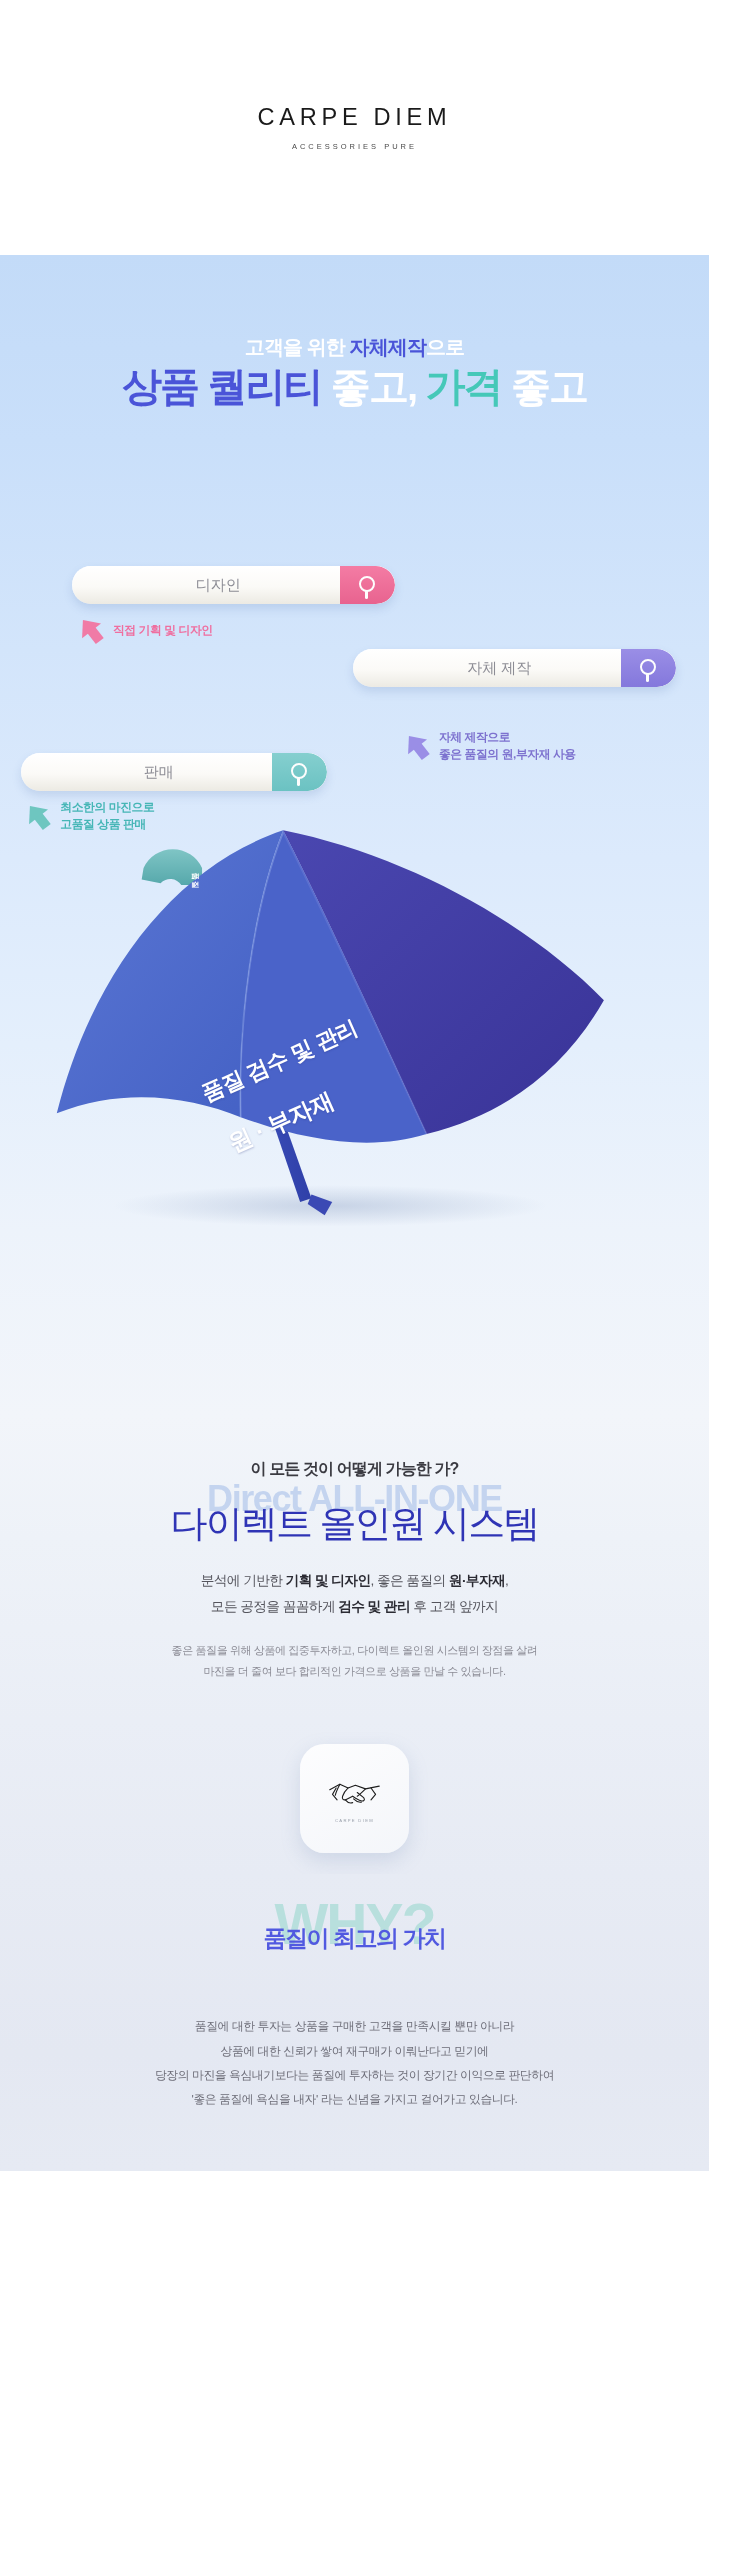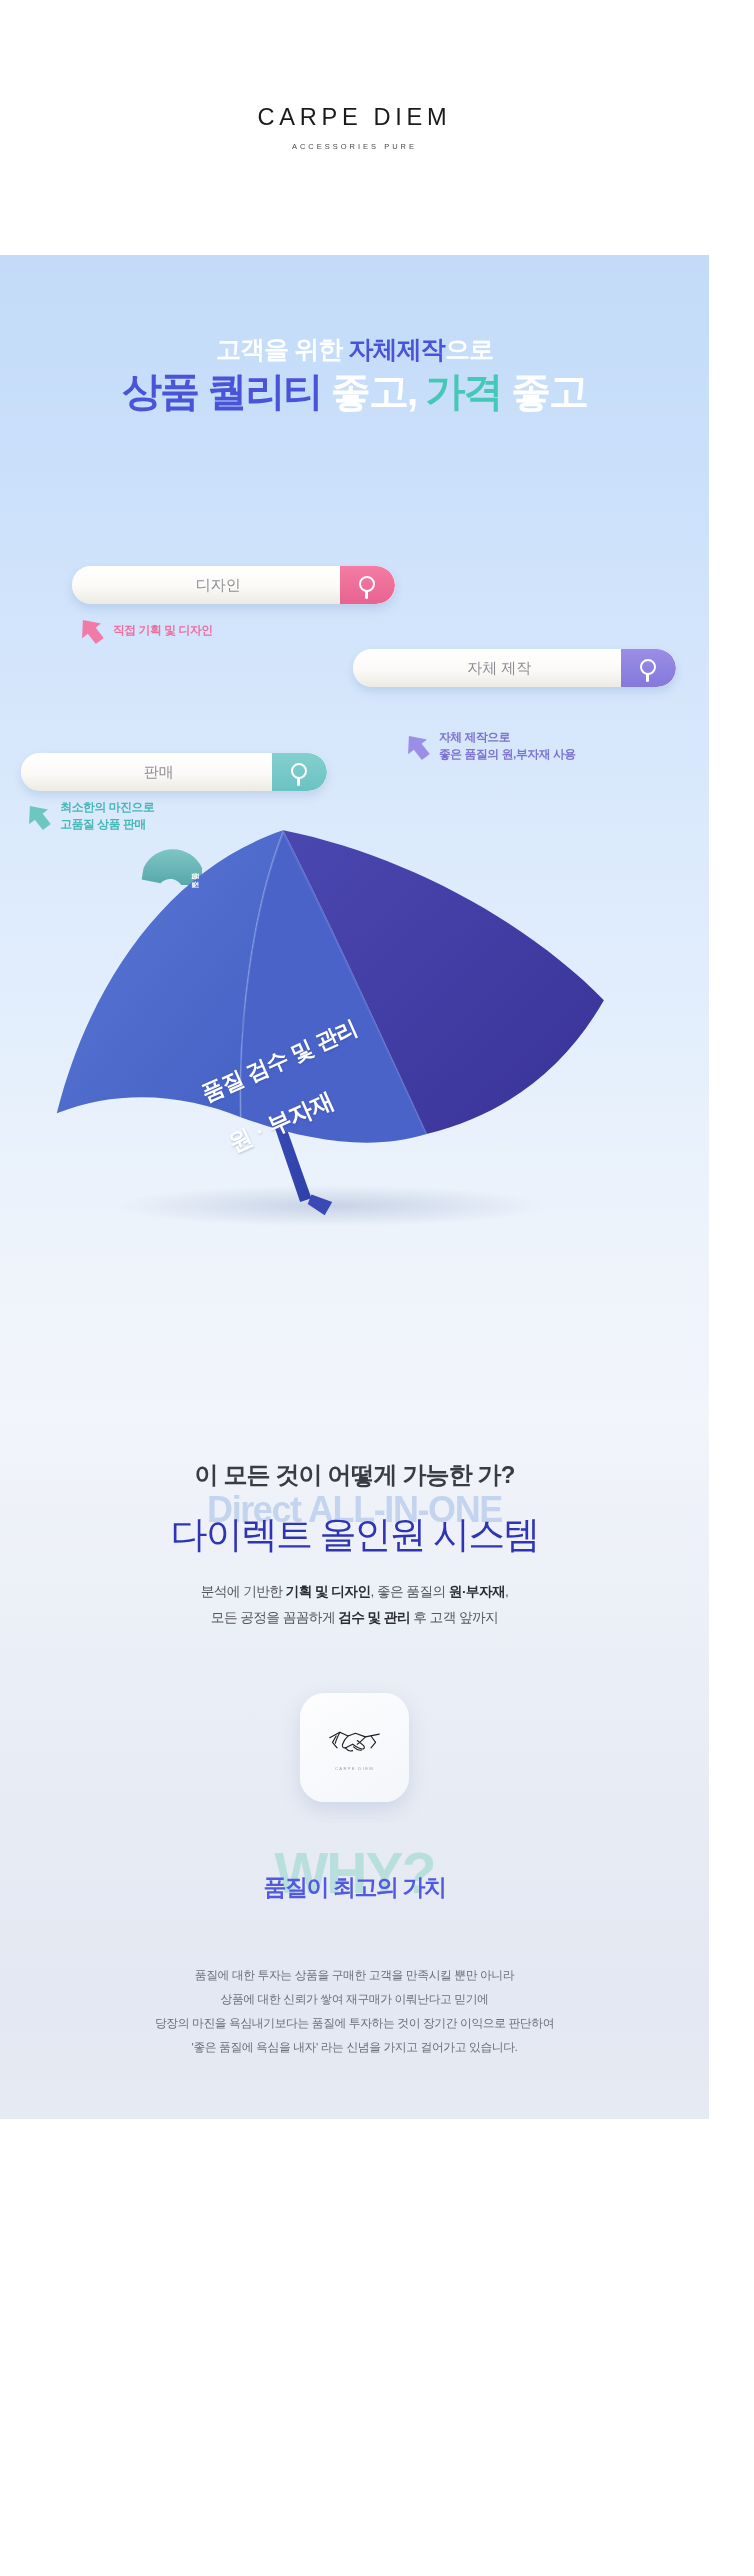--- a/index.html
+++ b/index.html
@@ -43,21 +43,21 @@
   .hero {
     position: relative;
     height: 1161px;
     background: linear-gradient(180deg,
       #c3dbf8 0%, #c9dffa 16%, #d3e5fb 34%,
       #dceafc 52%, #e4effc 68%, #edf3fb 84%, #f2f5fa 100%);
     overflow: hidden;
   }
   .hero-heads { position: absolute; top: 81px; left: 0; right: 0; text-align: center; }
   .hero-line1 {
-    font-size: 25px;
+    font-size: 20px;
     font-weight: 800;
     letter-spacing: -0.9px;
     line-height: 1.1;
     color: #ffffff;
     margin: 0 0 5.7px 0;
     text-align: center;
   }
   .hero-line1 .hl { color: #4a54d8; }
   .hero-line2 {
     font-size: 40px;
@@ -195,21 +195,21 @@
 
   
   .section-allinone {
     position: relative;
     background: linear-gradient(180deg,#f2f5fa 0%,#eef2f8 40%,#eaeef6 100%);
     padding: 43px 0 38px;
     text-align: center;
     overflow: hidden;
   }
   .s2-q {
-    font-size: 24px;
+    font-size: 16px;
     font-weight: 800;
     color: #3b3b42;
     letter-spacing: -0.9px;
     margin: 0 0 3.8px 0;
     position: relative; z-index: 3;
   }
   .watermark-wrap { position: relative; height: 62px; }
   .watermark {
     position: absolute;
     left: 0; right: 0; top: -5.7px;
@@ -411,20 +411,24 @@
     <div class="watermark-wrap">
       <div class="watermark">Direct ALL-IN-ONE</div>
       <div class="s2-title">다이렉트 올인원 시스템</div>
     </div>
 
     <p class="s2-lead">
       <span>분석에 기반한 </span><b>기획 및 디자인</b><span>, 좋은 품질의 </span><b>원·부자재</b><span>,</span><br>
       <span>모든 공정을  꼼꼼하게 </span><b>검수 및 관리</b><span> 후 고객 앞까지</span>
     </p>
 
+    <p class="s2-sub">
+      <span>좋은 품질을 위해 상품에 집중투자하고,  다이렉트 올인원 시스템의 장점을 살려</span><br>
+      <span>마진을 더 줄여 보다 합리적인 가격으로 상품을 만날 수 있습니다.</span>
+    </p>
   </section>
 
   <div class="logo-card-wrap">
     <div class="logo-card">
       <svg class="hand-icon" viewBox="0 0 120 74">
         <g fill="none" stroke="#1e1e1e" stroke-width="2.4" stroke-linecap="round" stroke-linejoin="round">
           <path d="M6 30 L28 18 L46 26 L62 20 L84 28 L114 22"></path>
           <path d="M46 26 C40 32 36 38 34 44 C32 50 36 54 42 51 L56 44"></path>
           <path d="M56 44 C62 48 68 52 74 54 C80 56 84 52 80 47 L66 36"></path>
           <path d="M84 28 C78 34 72 40 66 44"></path>

